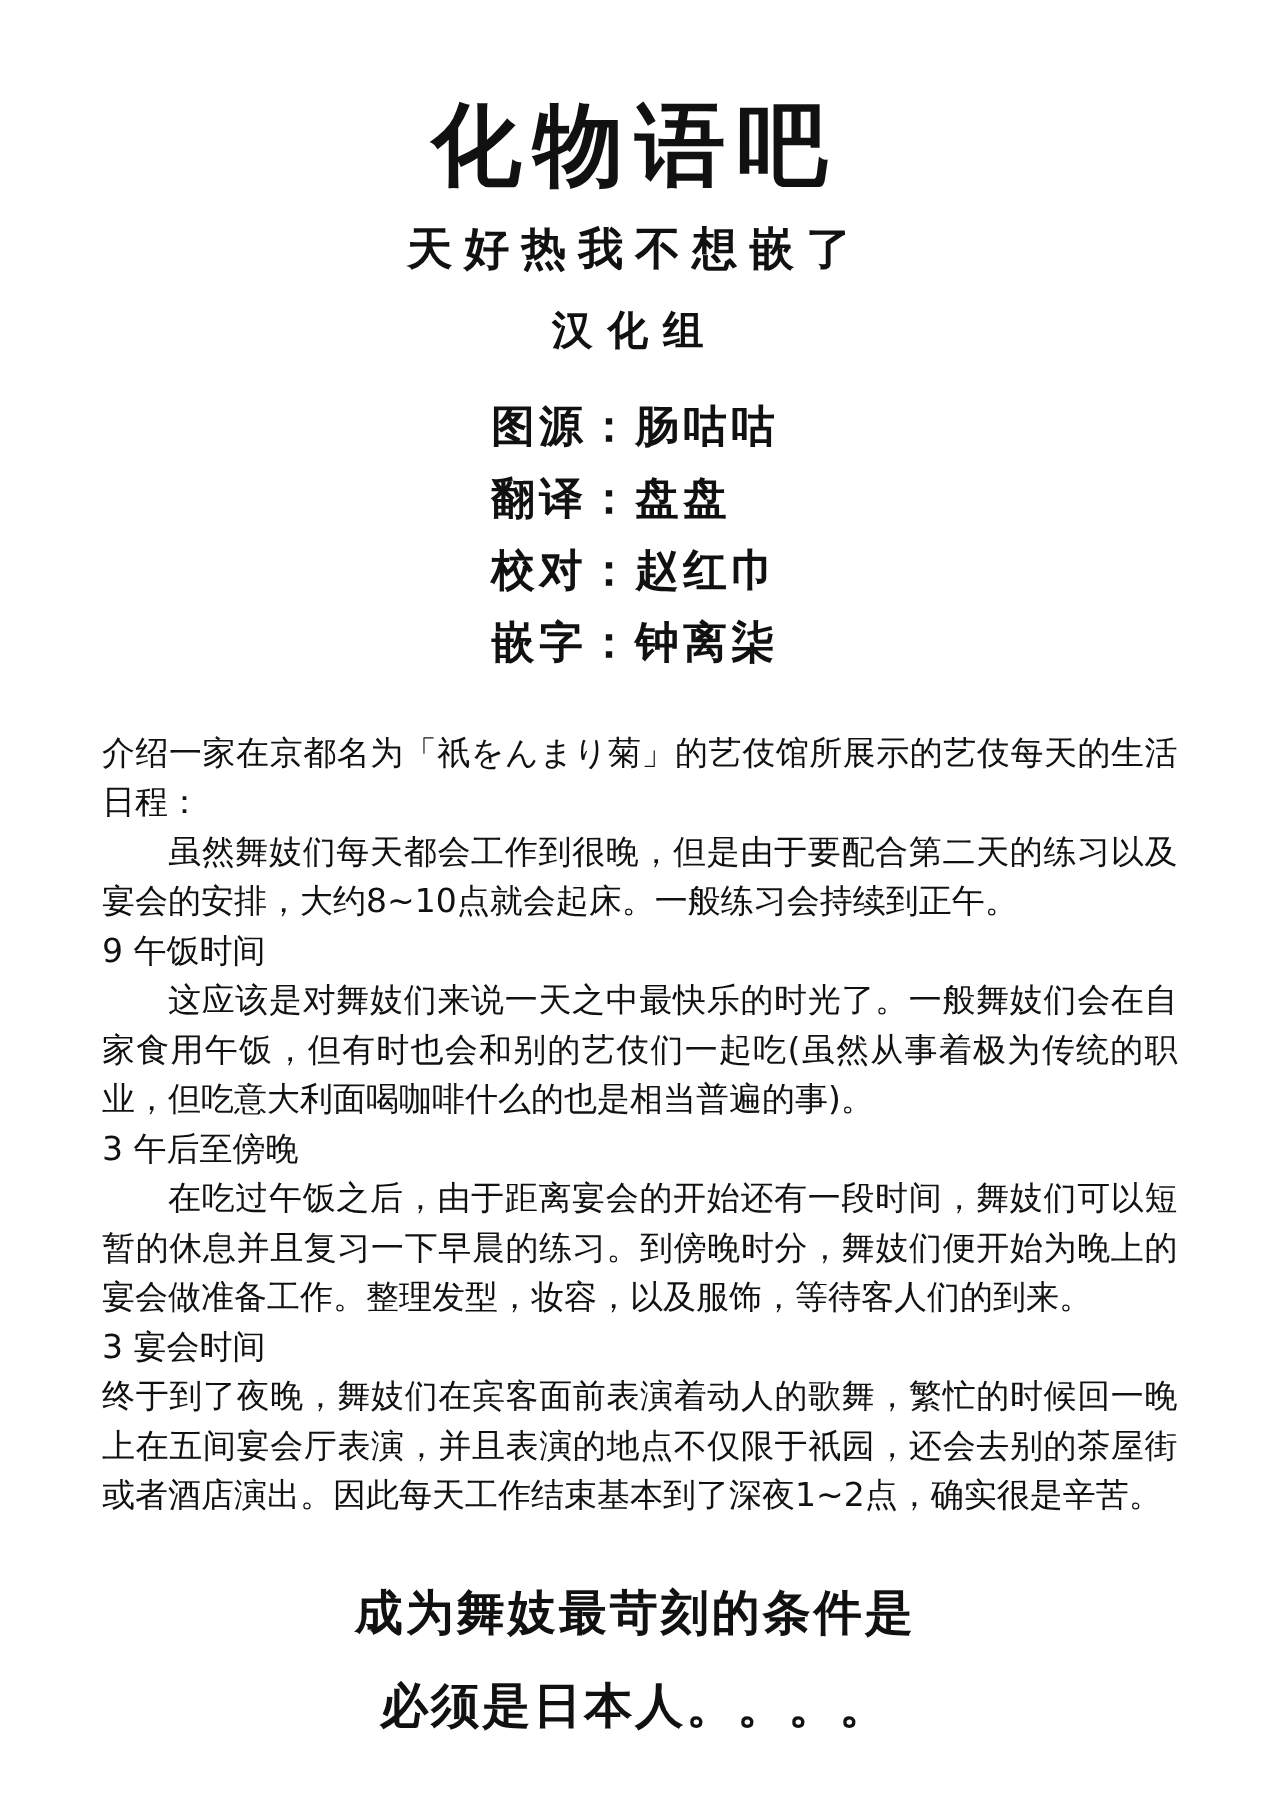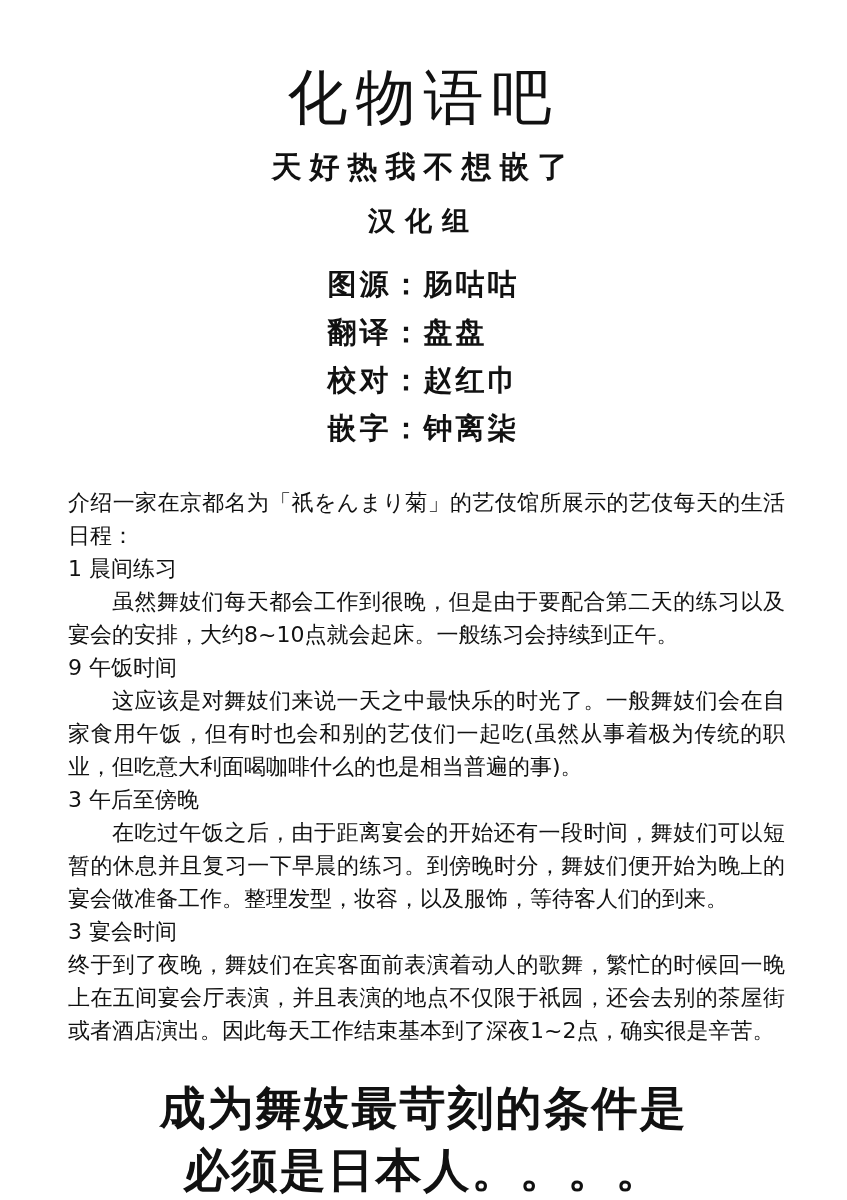--- a/index.html
+++ b/index.html
@@ -14,21 +14,21 @@
     position: relative;
   }
   .page { width: 847px; height: 1200px; background: #ffffff; }
 
   
   .header { text-align: center; }
   .page-title {
     margin-top: 64px;
     font-size: 60px;
     line-height: 66px;
-    font-weight: 400;
+    font-weight: 700;
     letter-spacing: 8px;
   }
   .page-subtitle {
     margin-top: 20px;
     font-size: 30px;
     line-height: 34px;
     font-weight: 600;
     letter-spacing: 8px;
   }
   .group-name {
@@ -65,21 +65,21 @@
   .section-heading { }
   .section-body.indent { text-indent: 2em; }
 
   
   .footer {
     margin-top: 30px;
     text-align: center;
     font-weight: 700;
   }
   .footer-line {
-    font-size: 46px;
+    font-size: 32px;
     line-height: 62px;
     letter-spacing: 2px;
   }
 </style>
 </head>
 <body>
 
 <div class="page">
 
   <div class="header">
@@ -92,21 +92,20 @@
       <div class="credit-line">翻译：盘盘</div>
       <div class="credit-line">校对：赵红巾</div>
       <div class="credit-line">嵌字：钟离柒</div>
     </div>
   </div>
 
   <div class="article">
     <div class="intro-text">介绍一家在京都名为「祇をんまり菊」的艺伎馆所展示的艺伎每天的生活日程：</div>
 
     <div>
-      <div class="section-heading">1 晨间练习</div>
       <div class="section-body indent">虽然舞妓们每天都会工作到很晚，但是由于要配合第二天的练习以及宴会的安排，大约8~10点就会起床。一般练习会持续到正午。</div>
     </div>
 
     <div>
       <div class="section-heading">9 午饭时间</div>
       <div class="section-body indent">这应该是对舞妓们来说一天之中最快乐的时光了。一般舞妓们会在自家食用午饭，但有时也会和别的艺伎们一起吃(虽然从事着极为传统的职业，但吃意大利面喝咖啡什么的也是相当普遍的事)。</div>
     </div>
 
     <div>
       <div class="section-heading">3 午后至傍晚</div>

